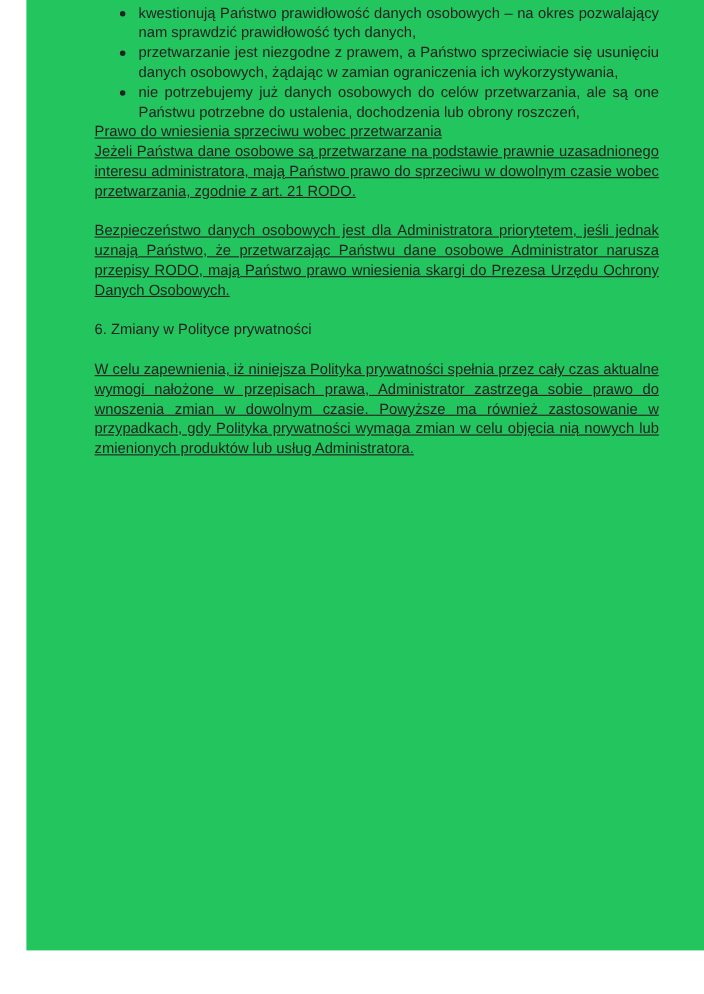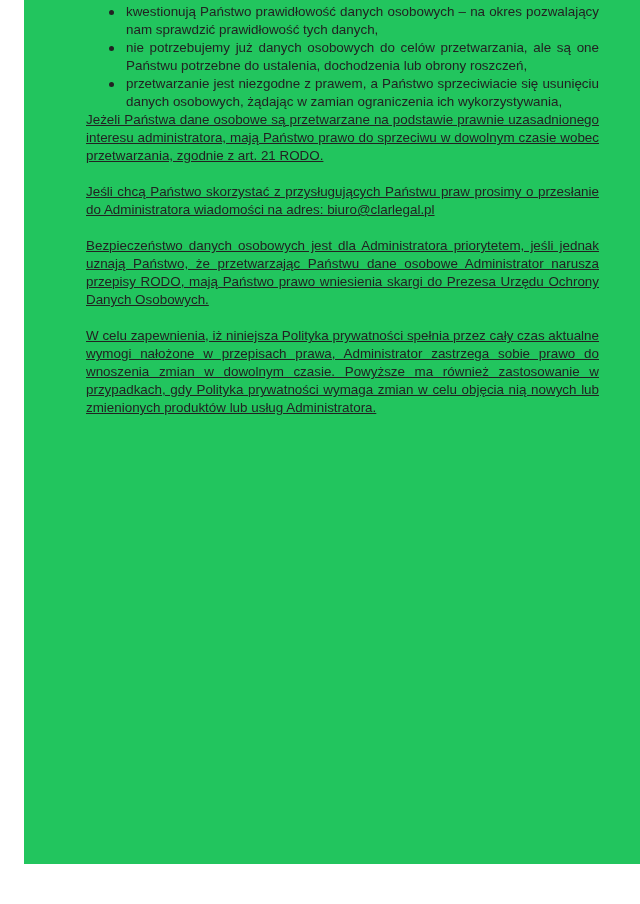--- a/index.html
+++ b/index.html
@@ -68,27 +68,28 @@
     text-align: left;
   }
 </style>
 </head>
 <body>
 
 <div class="page">
 
   <ul class="bullet-list">
     <li>kwestionują Państwo prawidłowość danych osobowych – na okres pozwalający nam sprawdzić prawidłowość tych danych,</li>
+    <li>przetwarzanie jest niezgodne z prawem, a Państwo sprzeciwiacie się usunięciu danych osobowych, żądając w zamian ograniczenia ich wykorzystywania,</li>
     <li>nie potrzebujemy już danych osobowych do celów przetwarzania, ale są one Państwu potrzebne do ustalenia, dochodzenia lub obrony roszczeń,</li>
-    <li>przetwarzanie jest niezgodne z prawem, a Państwo sprzeciwiacie się usunięciu danych osobowych, żądając w zamian ograniczenia ich wykorzystywania,</li>
   </ul>
 
+  <h2 class="heading-underline">Prawo do wniesienia sprzeciwu wobec przetwarzania</h2>
 
   <p class="para">Jeżeli Państwa dane osobowe są przetwarzane na podstawie prawnie uzasadnionego interesu administratora, mają Państwo prawo do sprzeciwu w dowolnym czasie wobec przetwarzania, zgodnie z art. 21 RODO.</p>
 
-  <p class="para">Jeśli chcą Państwo skorzystać z przysługujących Państwu praw prosimy o przesłanie do Administratora wiadomości na adres: biuro@clarlegal.pl</p>
 
   <p class="para">Bezpieczeństwo danych osobowych jest dla Administratora priorytetem, jeśli jednak uznają Państwo, że przetwarzając Państwu dane osobowe Administrator narusza przepisy RODO, mają Państwo prawo wniesienia skargi do Prezesa Urzędu Ochrony Danych Osobowych.</p>
 
+  <h2 class="section-title">6. Zmiany w Polityce prywatności</h2>
 
   <p class="para">W celu zapewnienia, iż niniejsza Polityka prywatności spełnia przez cały czas aktualne wymogi nałożone w przepisach prawa, Administrator zastrzega sobie prawo do wnoszenia zmian w dowolnym czasie. Powyższe ma również zastosowanie w przypadkach, gdy Polityka prywatności wymaga zmian w celu objęcia nią nowych lub zmienionych produktów lub usług Administratora.</p>
 
 </div>
 
 </body></html>

